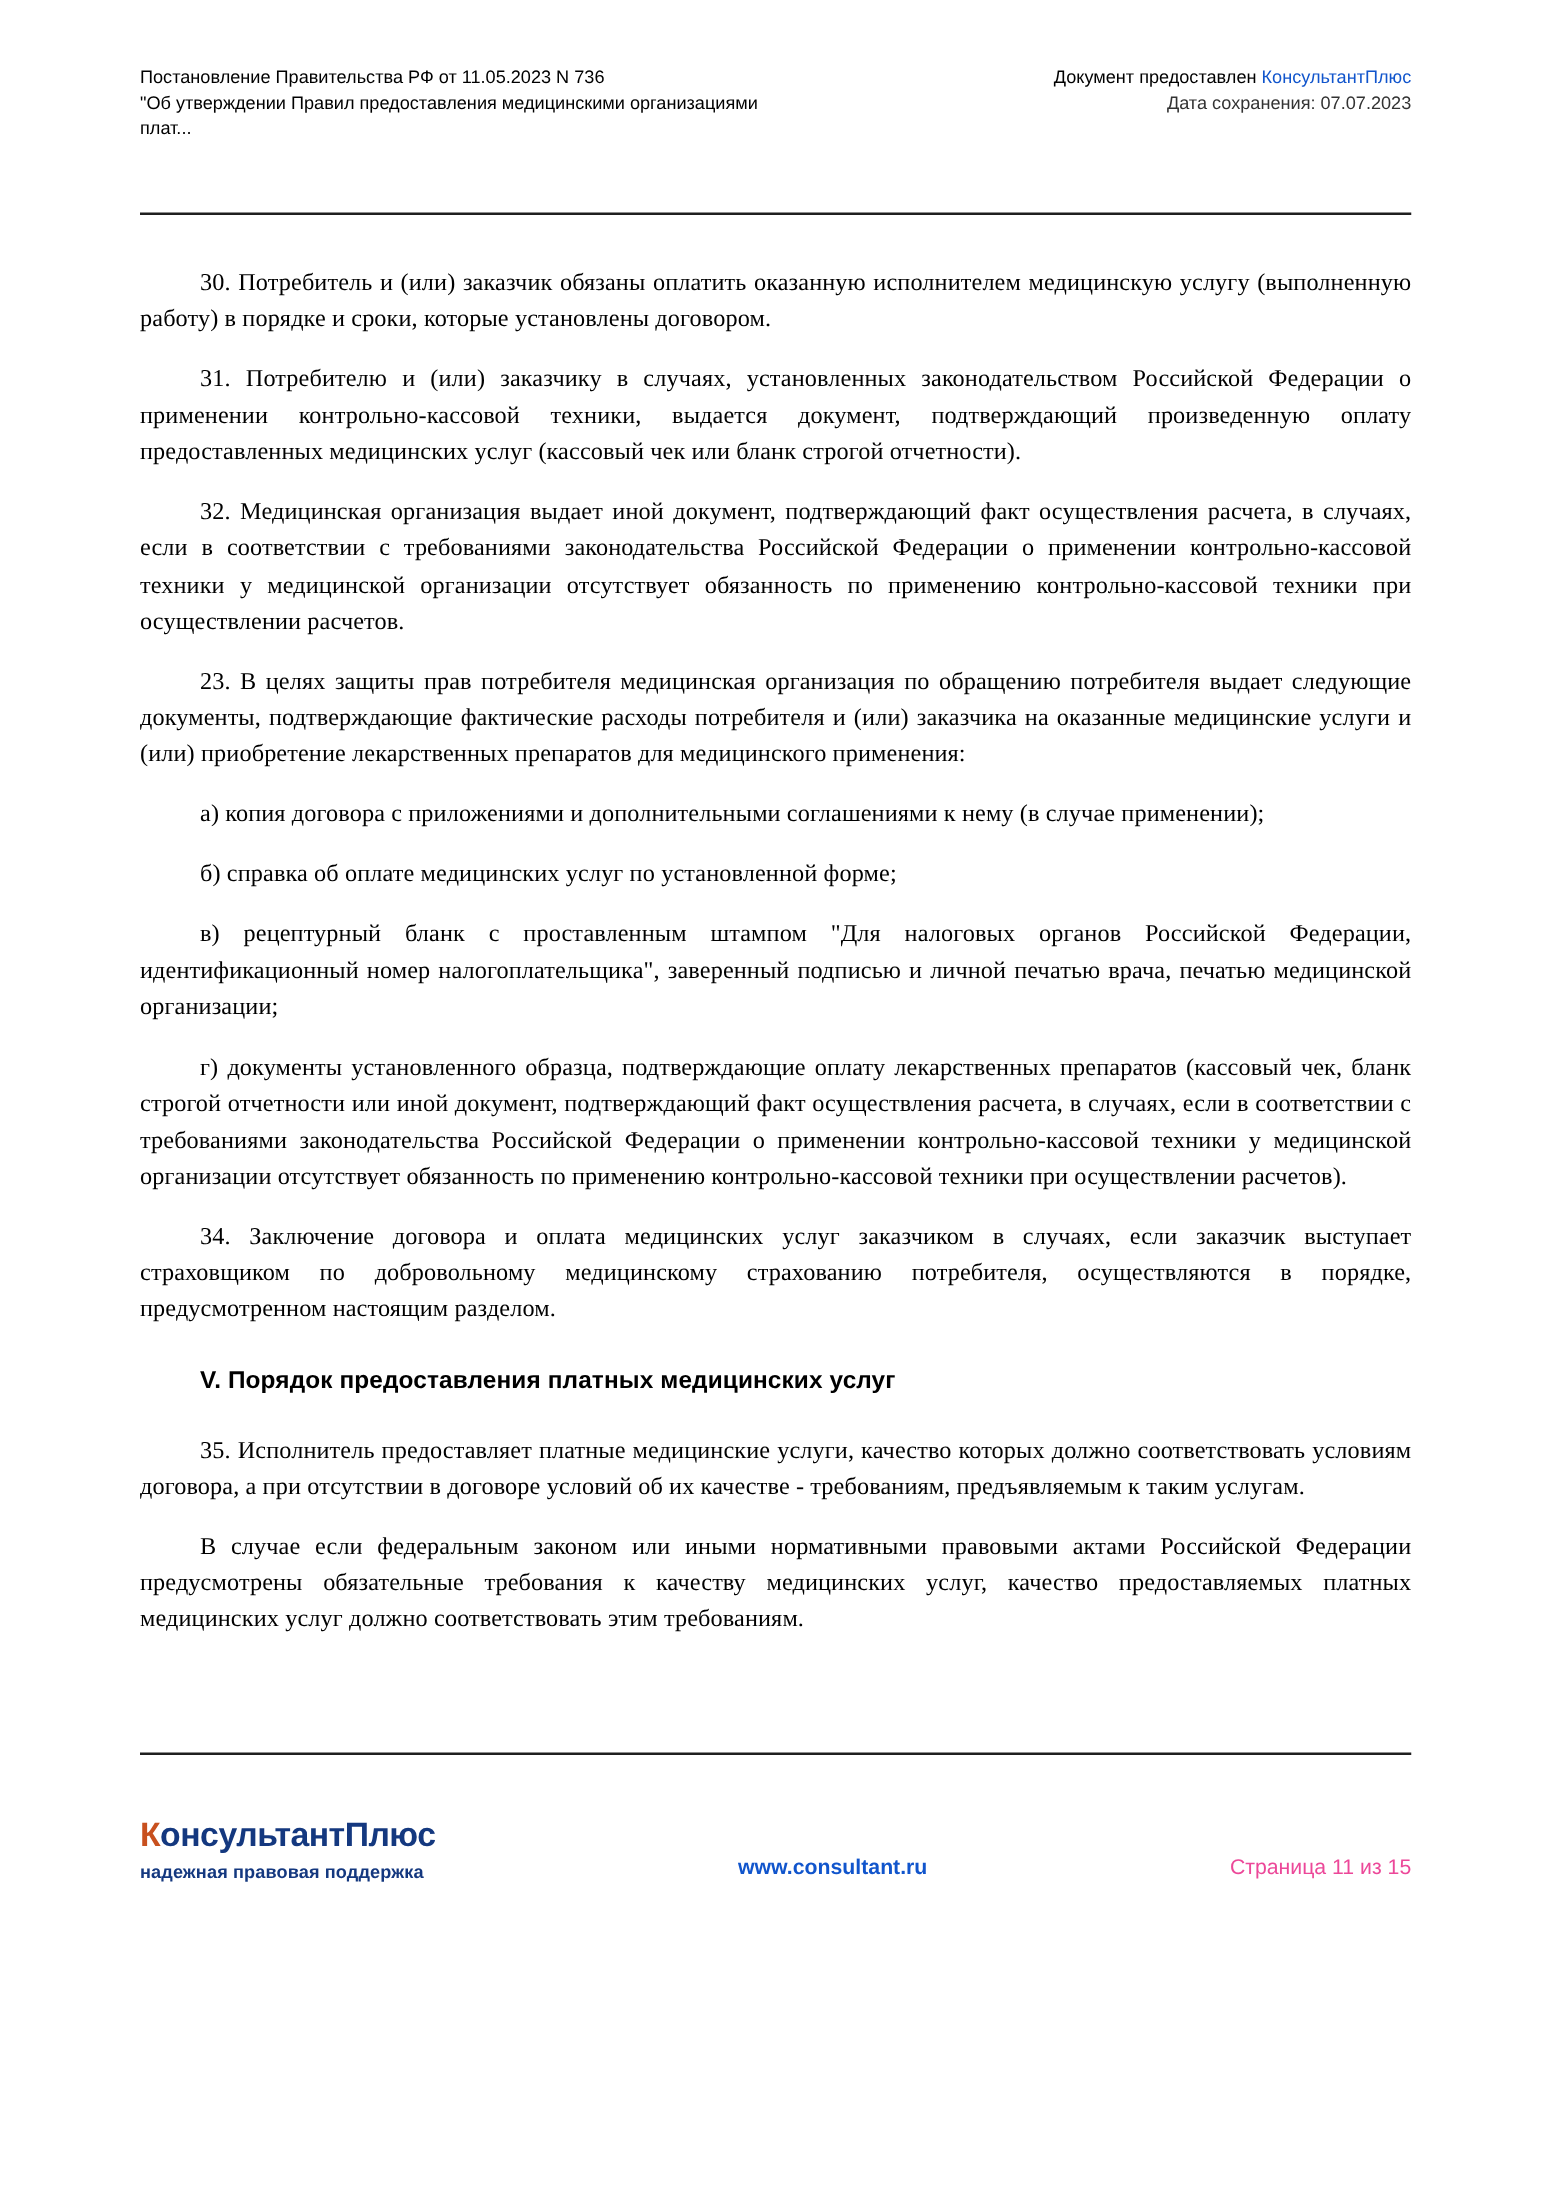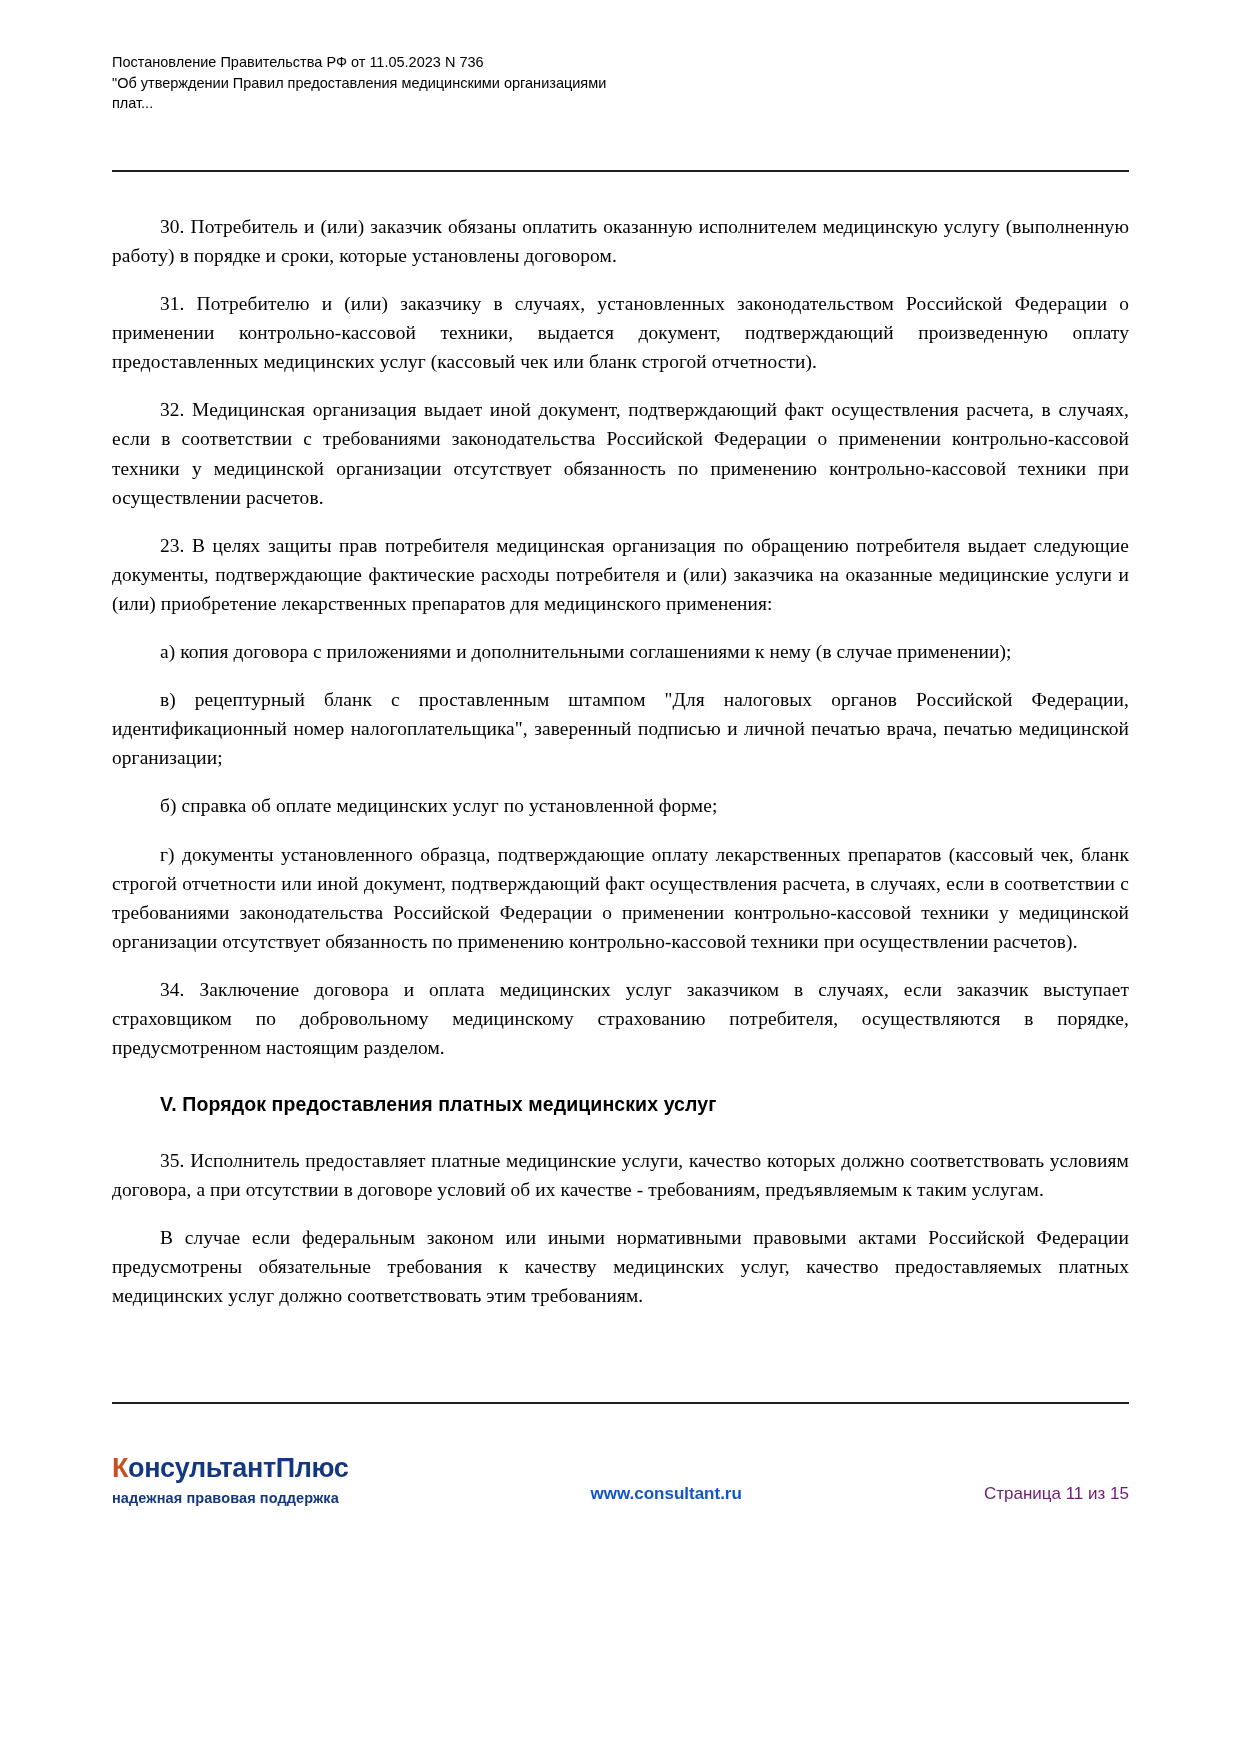--- a/index.html
+++ b/index.html
@@ -117,47 +117,51 @@
     letter-spacing: 0.1px;
   }
   .footer-site {
     font-size: 17px;
     font-weight: bold;
     color: #1155cc;
     padding-bottom: 3px;
   }
   .footer-page {
     font-size: 17px;
-    color: #701a75;
+    color: #ec4899;
     padding-bottom: 3px;
   }
 </style>
 </head>
 <body>
 
 <div class="page">
 
   <div class="header">
     <div class="header-left">
       <div>Постановление Правительства РФ от 11.05.2023 N 736</div>
       <div>"Об утверждении Правил предоставления медицинскими организациями</div>
       <div>плат...</div>
     </div>
+    <div class="header-right">
+      <div><span>Документ предоставлен </span><span class="brand-link">КонсультантПлюс</span></div>
+      <div class="save-date">Дата сохранения: 07.07.2023</div>
+    </div>
   </div>
 
   <div class="top-rule"></div>
 
   <div class="content">
     <p>30. Потребитель и (или) заказчик обязаны оплатить оказанную исполнителем медицинскую услугу (выполненную работу) в порядке и сроки, которые установлены договором.</p>
     <p>31. Потребителю и (или) заказчику в случаях, установленных законодательством Российской Федерации о применении контрольно-кассовой техники, выдается документ, подтверждающий произведенную оплату предоставленных медицинских услуг (кассовый чек или бланк строгой отчетности).</p>
     <p>32. Медицинская организация выдает иной документ, подтверждающий факт осуществления расчета, в случаях, если в соответствии с требованиями законодательства Российской Федерации о применении контрольно-кассовой техники у медицинской организации отсутствует обязанность по применению контрольно-кассовой техники при осуществлении расчетов.</p>
     <p>23. В целях защиты прав потребителя медицинская организация по обращению потребителя выдает следующие документы, подтверждающие фактические расходы потребителя и (или) заказчика на оказанные медицинские услуги и (или) приобретение лекарственных препаратов для медицинского применения:</p>
     <p>а) копия договора с приложениями и дополнительными соглашениями к нему (в случае применении);</p>
+    <p>б) справка об оплате медицинских услуг по установленной форме;</p>
     <p>в) рецептурный бланк с проставленным штампом "Для налоговых органов Российской Федерации, идентификационный номер налогоплательщика", заверенный подписью и личной печатью врача, печатью медицинской организации;</p>
-    <p>б) справка об оплате медицинских услуг по установленной форме;</p>
     <p>г) документы установленного образца, подтверждающие оплату лекарственных препаратов (кассовый чек, бланк строгой отчетности или иной документ, подтверждающий факт осуществления расчета, в случаях, если в соответствии с требованиями законодательства Российской Федерации о применении контрольно-кассовой техники у медицинской организации отсутствует обязанность по применению контрольно-кассовой техники при осуществлении расчетов).</p>
     <p>34. Заключение договора и оплата медицинских услуг заказчиком в случаях, если заказчик выступает страховщиком по добровольному медицинскому страхованию потребителя, осуществляются в порядке, предусмотренном настоящим разделом.</p>
     <p class="section-title">V. Порядок предоставления платных медицинских услуг</p>
     <p>35. Исполнитель предоставляет платные медицинские услуги, качество которых должно соответствовать условиям договора, а при отсутствии в договоре условий об их качестве - требованиям, предъявляемым к таким услугам.</p>
     <p>В случае если федеральным законом или иными нормативными правовыми актами Российской Федерации предусмотрены обязательные требования к качеству медицинских услуг, качество предоставляемых платных медицинских услуг должно соответствовать этим требованиям.</p>
   </div>
 
   <div class="bottom-rule"></div>
 
   <div class="footer">

